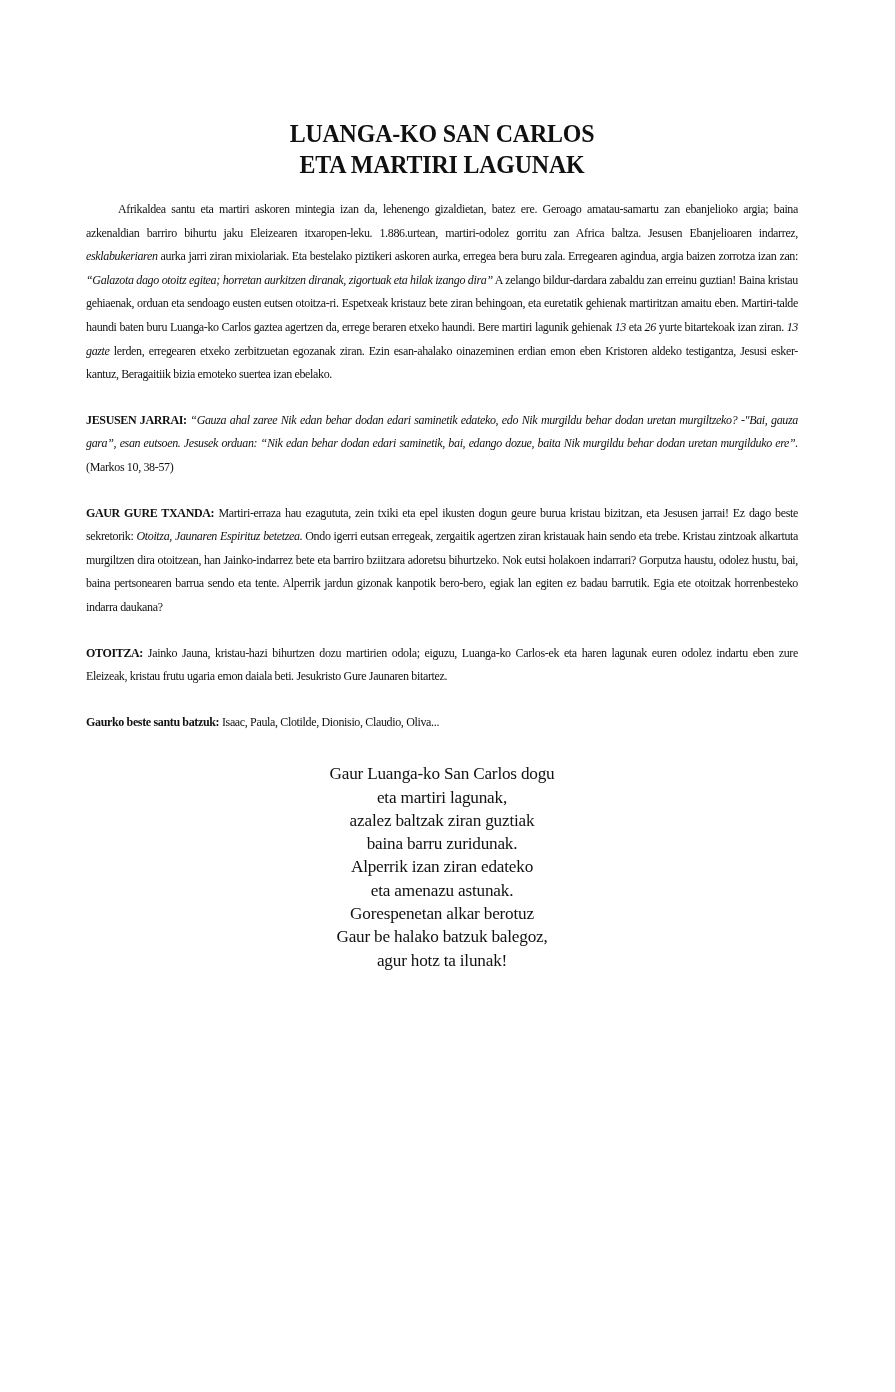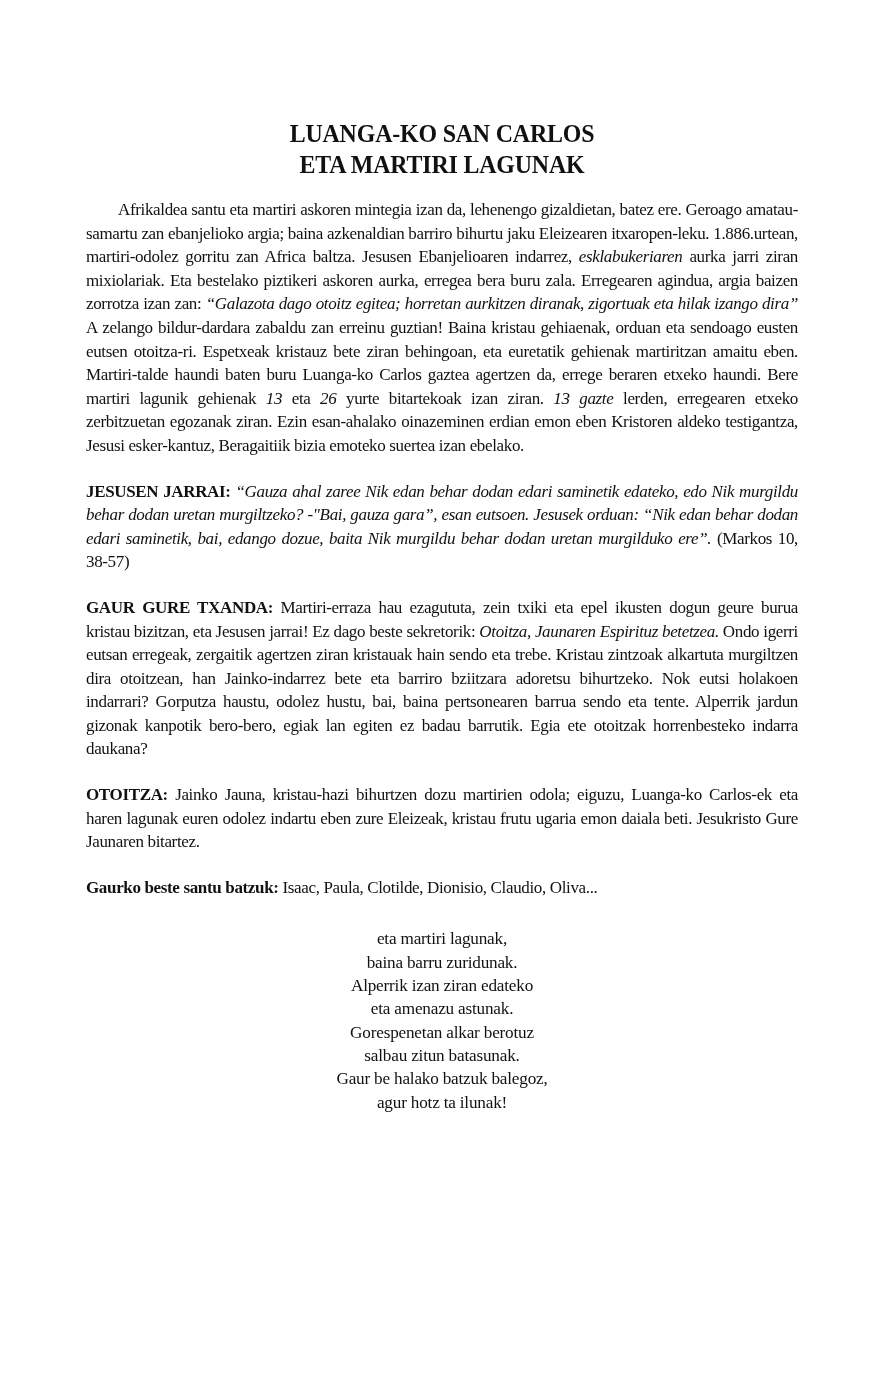--- a/index.html
+++ b/index.html
@@ -25,21 +25,21 @@
       text-align: center;
       font-weight: bold;
       font-size: 26px;
       line-height: 31px;
       letter-spacing: -0.2px;
       margin: 0 0 18px 0;
       transform: scaleX(0.92);
     }
     .title div { display: block; }
     .para {
-      font-size: 17px;
+      font-size: 12px;
       line-height: 23.6px;
       text-align: justify;
       margin: 0;
       letter-spacing: -0.35px;
     }
     .para.indent { text-indent: 32px; }
     .section { margin-top: 22px; }
     .label { font-weight: bold; }
     .poem {
       margin-top: 28px;
@@ -65,23 +65,24 @@
 
   <p class="para section"><span class="label">JESUSEN JARRAI:</span><i> “Gauza ahal zaree Nik edan behar dodan edari saminetik edateko, edo Nik murgildu behar dodan uretan murgiltzeko? -"Bai, gauza gara”, esan eutsoen. Jesusek orduan: “Nik edan behar dodan edari saminetik, bai, edango dozue, baita Nik murgildu behar dodan uretan murgilduko ere”.</i><span> (Markos 10, 38-57)</span></p>
 
   <p class="para section"><span class="label">GAUR GURE TXANDA:</span><span> Martiri-erraza hau ezagututa, zein txiki eta epel ikusten dogun geure burua kristau bizitzan, eta Jesusen jarrai! Ez dago beste sekretorik: </span><i>Otoitza, Jaunaren Espirituz betetzea.</i><span> Ondo igerri eutsan erregeak, zergaitik agertzen ziran kristauak hain sendo eta trebe. Kristau zintzoak alkartuta murgiltzen dira otoitzean, han Jainko-indarrez bete eta barriro bziitzara adoretsu bihurtzeko. Nok eutsi holakoen indarrari? Gorputza haustu, odolez hustu, bai, baina pertsonearen barrua sendo eta tente. Alperrik jardun gizonak kanpotik bero-bero, egiak lan egiten ez badau barrutik. Egia ete otoitzak horrenbesteko indarra daukana?</span></p>
 
   <p class="para section"><span class="label">OTOITZA:</span><span> Jainko Jauna, kristau-hazi bihurtzen dozu martirien odola; eiguzu, Luanga-ko Carlos-ek eta haren lagunak euren odolez indartu eben zure Eleizeak, kristau frutu ugaria emon daiala beti. Jesukristo Gure Jaunaren bitartez.</span></p>
 
   <p class="para section"><span class="label">Gaurko beste santu batzuk:</span><span> Isaac, Paula, Clotilde, Dionisio, Claudio, Oliva...</span></p>
 
   <div class="poem">
+    <div>Gaur Luanga-ko San Carlos dogu</div>
     <div>eta martiri lagunak,</div>
+    <div>azalez baltzak ziran guztiak</div>
     <div>baina barru zuridunak.</div>
     <div>Alperrik izan ziran edateko</div>
     <div>eta amenazu astunak.</div>
     <div>Gorespenetan alkar berotuz</div>
-    <div>salbau zitun batasunak.</div>
     <div>Gaur be halako batzuk balegoz,</div>
     <div>agur hotz ta ilunak!</div>
   </div>
 
 </div>
 
 </body></html>

